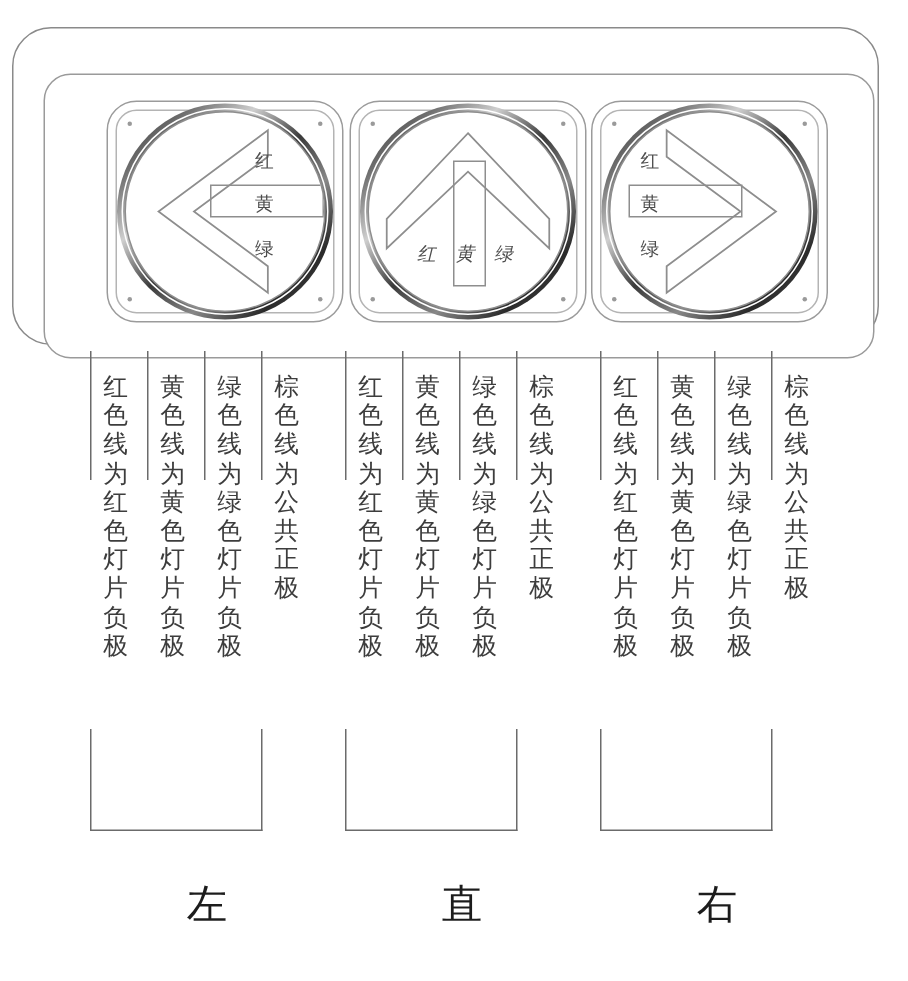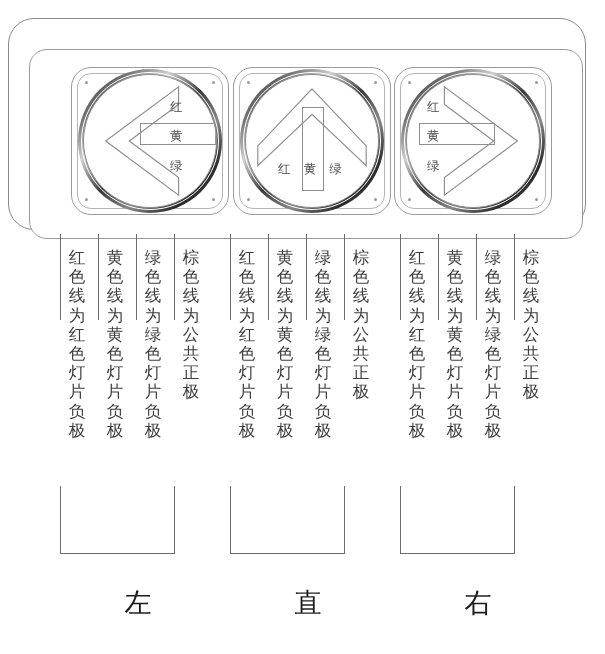--- a/index.html
+++ b/index.html
@@ -49,21 +49,21 @@
   }
 
   .module {
     position: absolute;
     top: 48px;
     width: 158px;
     height: 148px;
     box-sizing: border-box;
   }
   .module.m0 { left: 62px; }
-  .module.m1 { left: 224px; }
+  .module.m1 { left: 224px; font-style: italic; }
   .module.m2 { left: 385px; }
 
   .mod-frame-a {
     position: absolute;
     left: 0; top: 0;
     width: 158px; height: 148px;
     border: 1.1px solid #9b9b9b;
     border-radius: 20px;
     box-sizing: border-box;
     background: #fff;

